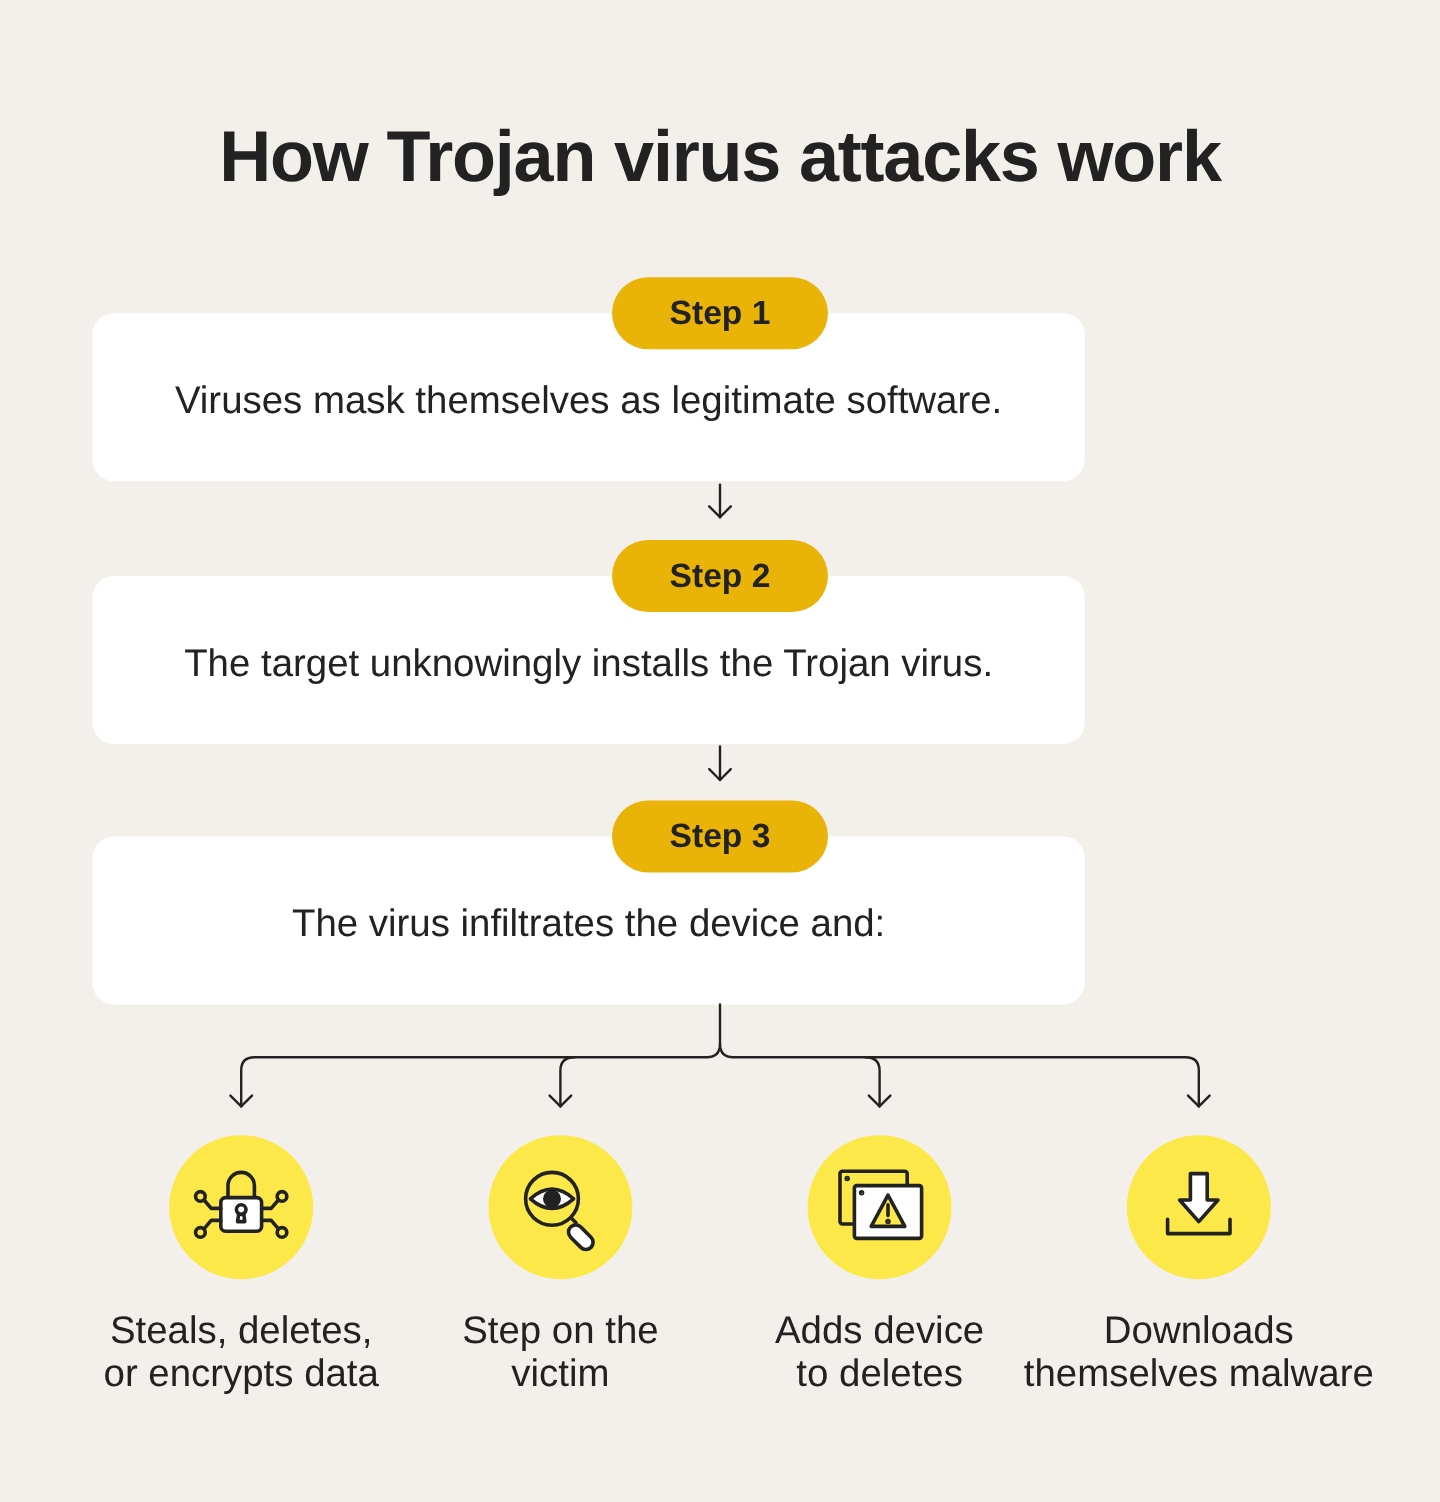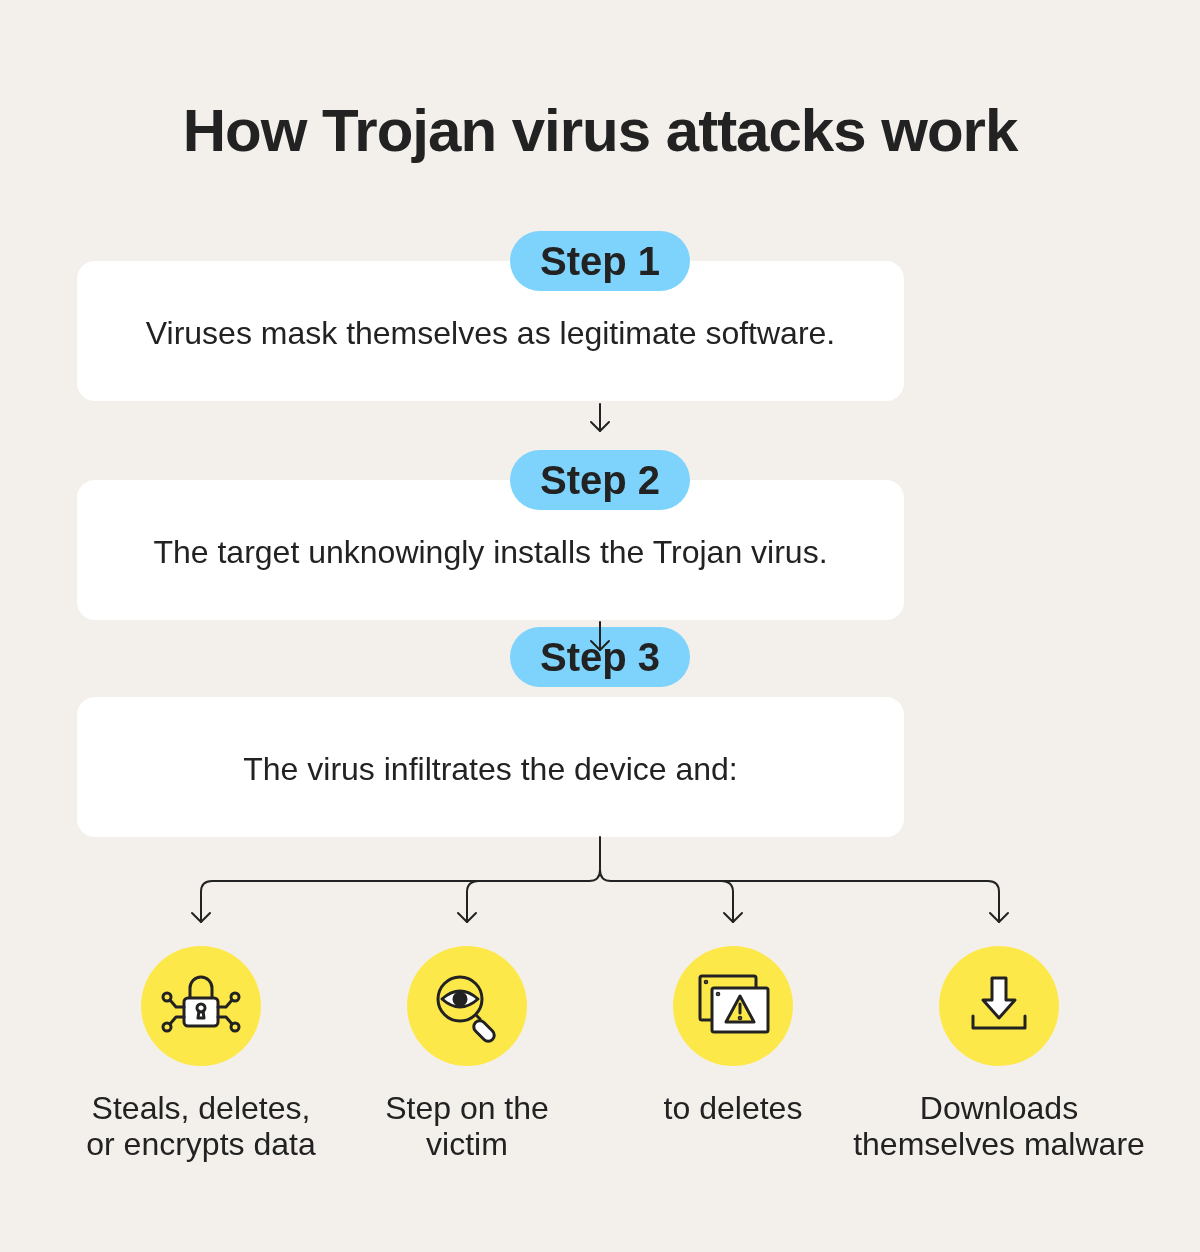--- a/index.html
+++ b/index.html
@@ -12,23 +12,23 @@
     .card {
       position: absolute; left: 77px; width: 827px; height: 140px;
       background: #ffffff; border-radius: 18px;
     }
     .card-text {
       position: absolute; left: 0; width: 100%; top: 54px; text-align: center;
       font-size: 32px; color: #222222;
     }
     .pill {
       position: absolute; left: 510px; width: 180px; height: 60px;
-      background: #7dd3fc; border-radius: 30px;
+      background: #eab308; border-radius: 30px;
       display: flex; align-items: center; justify-content: center;
-      font-size: 40px; font-weight: bold; color: #222222;
+      font-size: 28px; font-weight: bold; color: #222222;
     }
     .connector { position: absolute; left: 0; top: 0; width: 1200px; height: 1252px; pointer-events: none; }
     .outcome {
       position: absolute; top: 946px; width: 300px; text-align: center;
     }
     .circle {
       width: 120px; height: 120px; border-radius: 60px; background: #fde84a;
       margin: 0 auto; display: flex; align-items: center; justify-content: center;
     }
     .outcome-label {
@@ -47,21 +47,21 @@
 <div class="pill" style="top:231px;">Step 1</div>
 
 <div class="card" style="top:480px;">
   <div class="card-text">The target unknowingly installs the Trojan virus.</div>
 </div>
 <div class="pill" style="top:450px;">Step 2</div>
 
 <div class="card" style="top:697px;">
   <div class="card-text">The virus infiltrates the device and:</div>
 </div>
-<div class="pill" style="top:627px;">Step 3</div>
+<div class="pill" style="top:667px;">Step 3</div>
 
 <svg class="connector" viewBox="0 0 1200 1252">
   <g fill="none" stroke="#222222" stroke-width="2" stroke-linecap="round" stroke-linejoin="round">
 
     <g>
       <line x1="600" y1="404" x2="600" y2="431"></line>
       <polyline points="591,422 600,431 609,422"></polyline>
     </g>
 
     <g>
@@ -133,20 +133,21 @@
         <circle cx="18" cy="16" r="0.8" fill="#222"></circle>
         <rect x="24" y="22" width="56" height="44" rx="2" fill="#fff"></rect>
         <circle cx="30" cy="28" r="0.8" fill="#222"></circle>
         <path d="M52,30 L66,56 H38 Z" fill="#fde84a"></path>
         <line x1="52" y1="38" x2="52" y2="47" fill="none"></line>
         <circle cx="52" cy="52" r="0.8" fill="#222"></circle>
       </g>
     </svg>
   </div>
   <div class="outcome-label">
+    <span>Adds device</span>
     <span>to deletes</span>
   </div>
 </div>
 
 <div class="outcome" style="left:849px;">
   <div class="circle">
     <svg width="80" height="80" viewBox="0 0 80 80">
       <g stroke="#222" stroke-width="3" stroke-linecap="round" stroke-linejoin="round">
         <path d="M33,12 H47 V34 H56 L40,52 L24,34 H33 Z" fill="#fff"></path>
         <path d="M14,50 V62 H66 V50" fill="none"></path>

